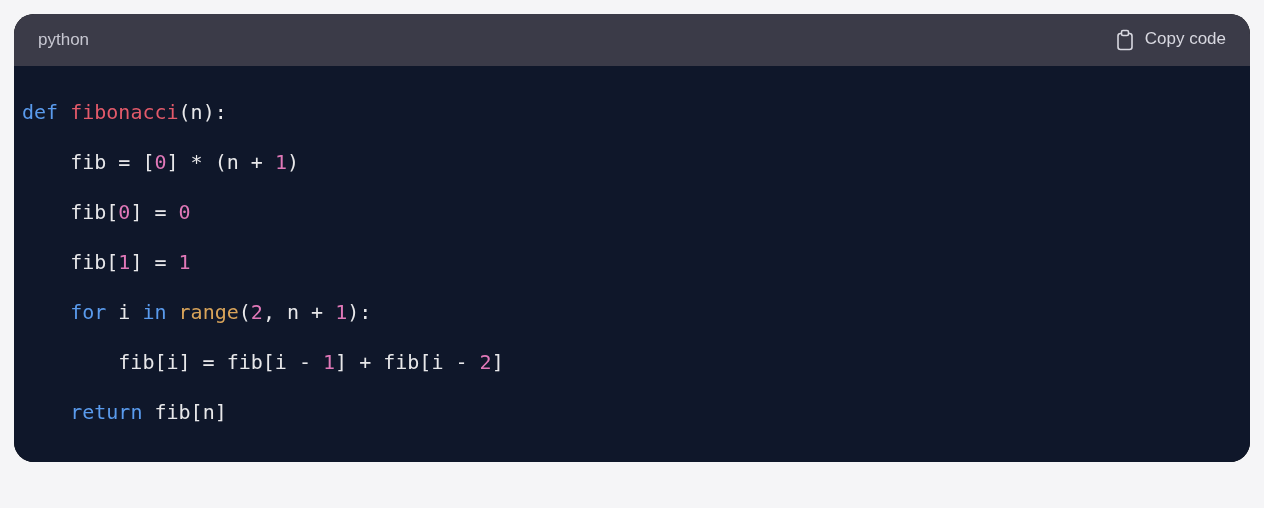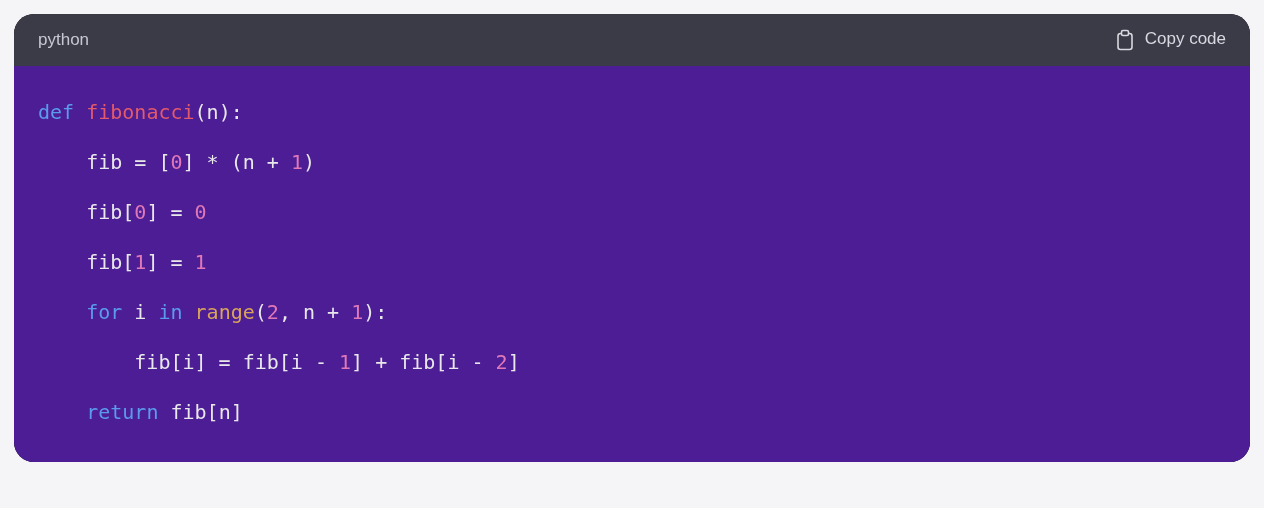--- a/index.html
+++ b/index.html
@@ -43,22 +43,22 @@
       color: #d8d8e0;
       font-size: 17px;
       font-family: inherit;
     }
     .copy-icon {
       width: 20px;
       height: 22px;
       display: inline-block;
     }
     .code-body {
-      background: #4c1d95;
-      padding: 22px 24px 24px 24px;
+      background: #0f172a;
+      padding: 22px 24px 24px 8px;
     }
     pre {
       font-family: "SFMono-Regular", Consolas, "Liberation Mono", Menlo, monospace;
       font-size: 20px;
       line-height: 2.4;
       white-space: pre;
       color: #e8e8ea;
     }
     .tok-kw { color: #5a9bed; }
     .tok-fn { color: #e35a6a; }

